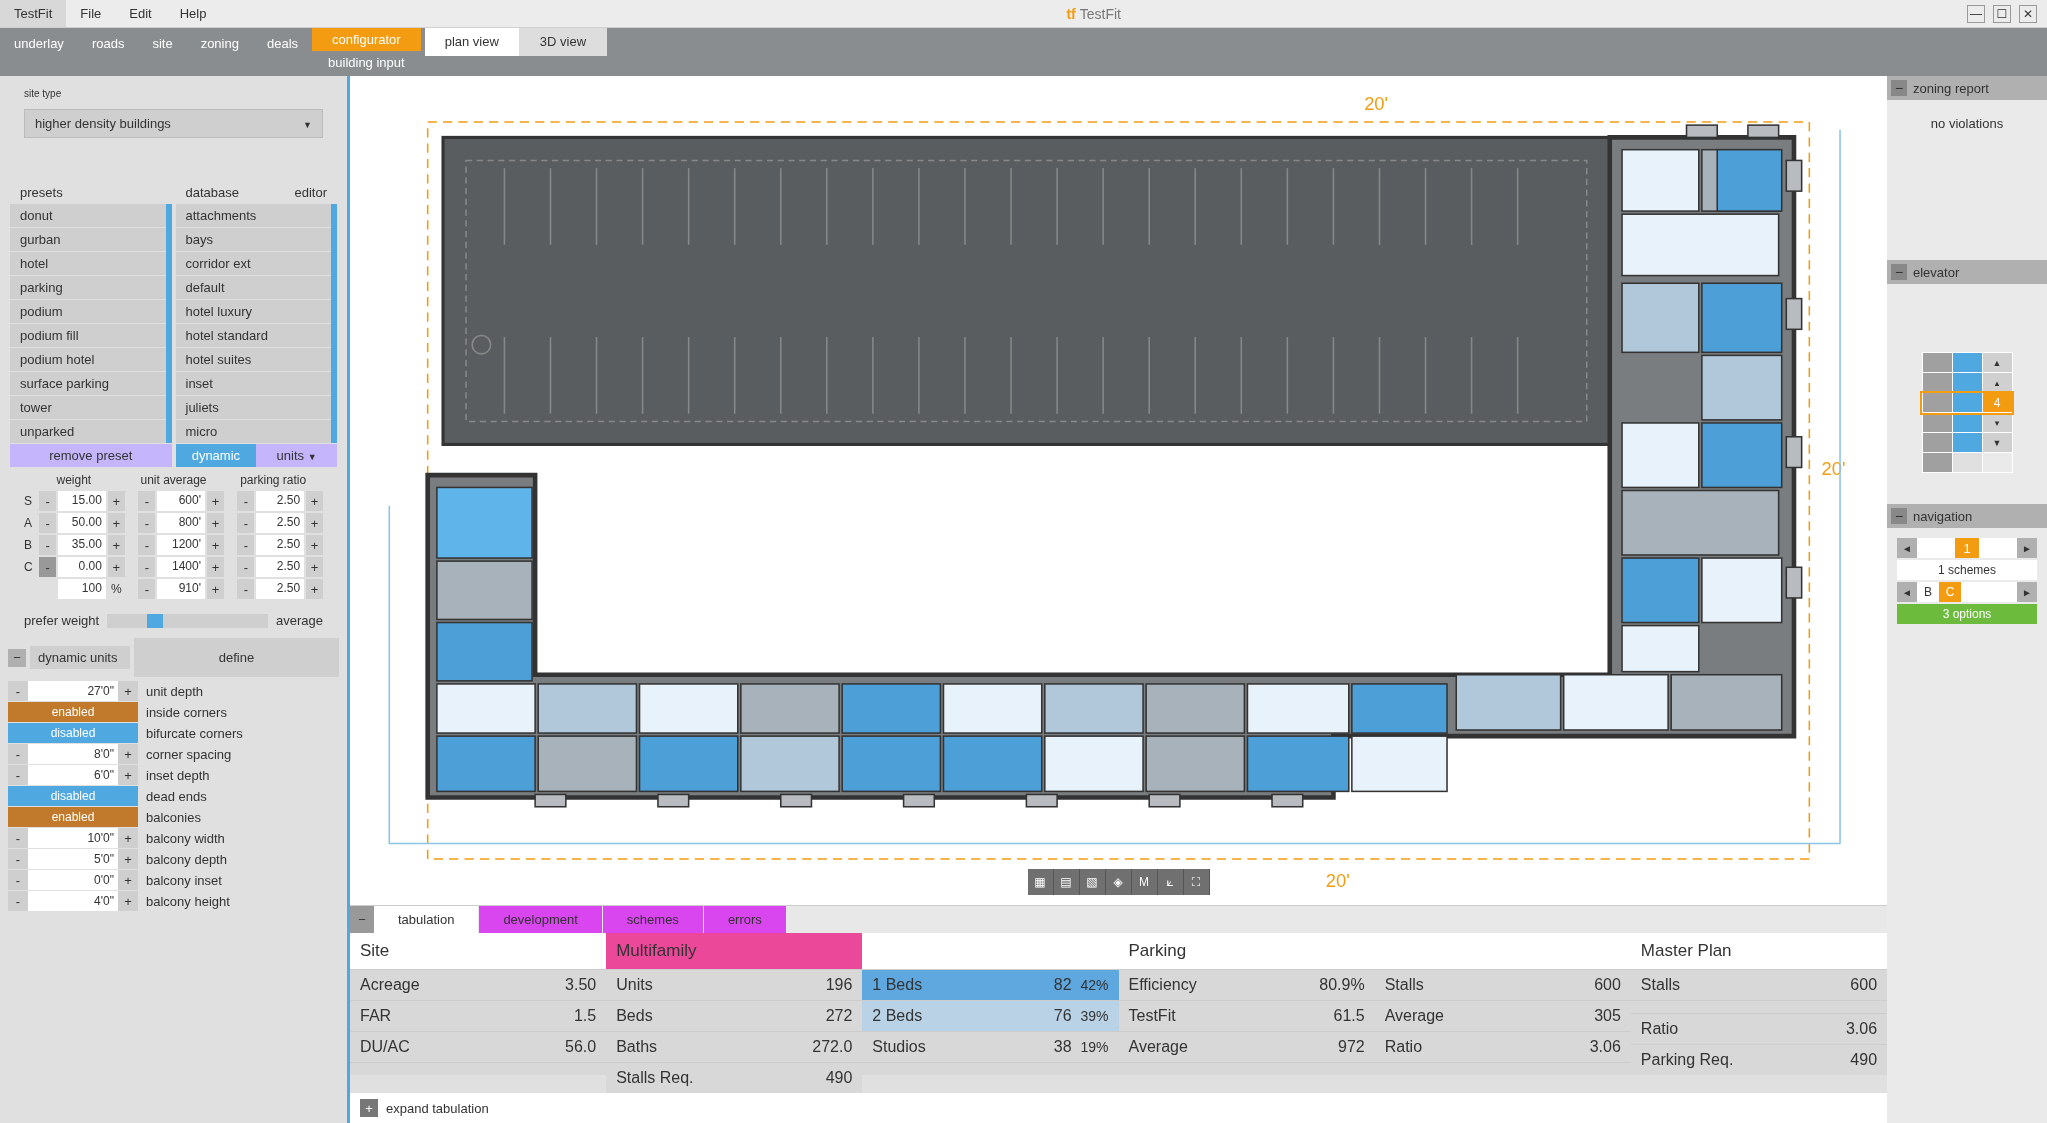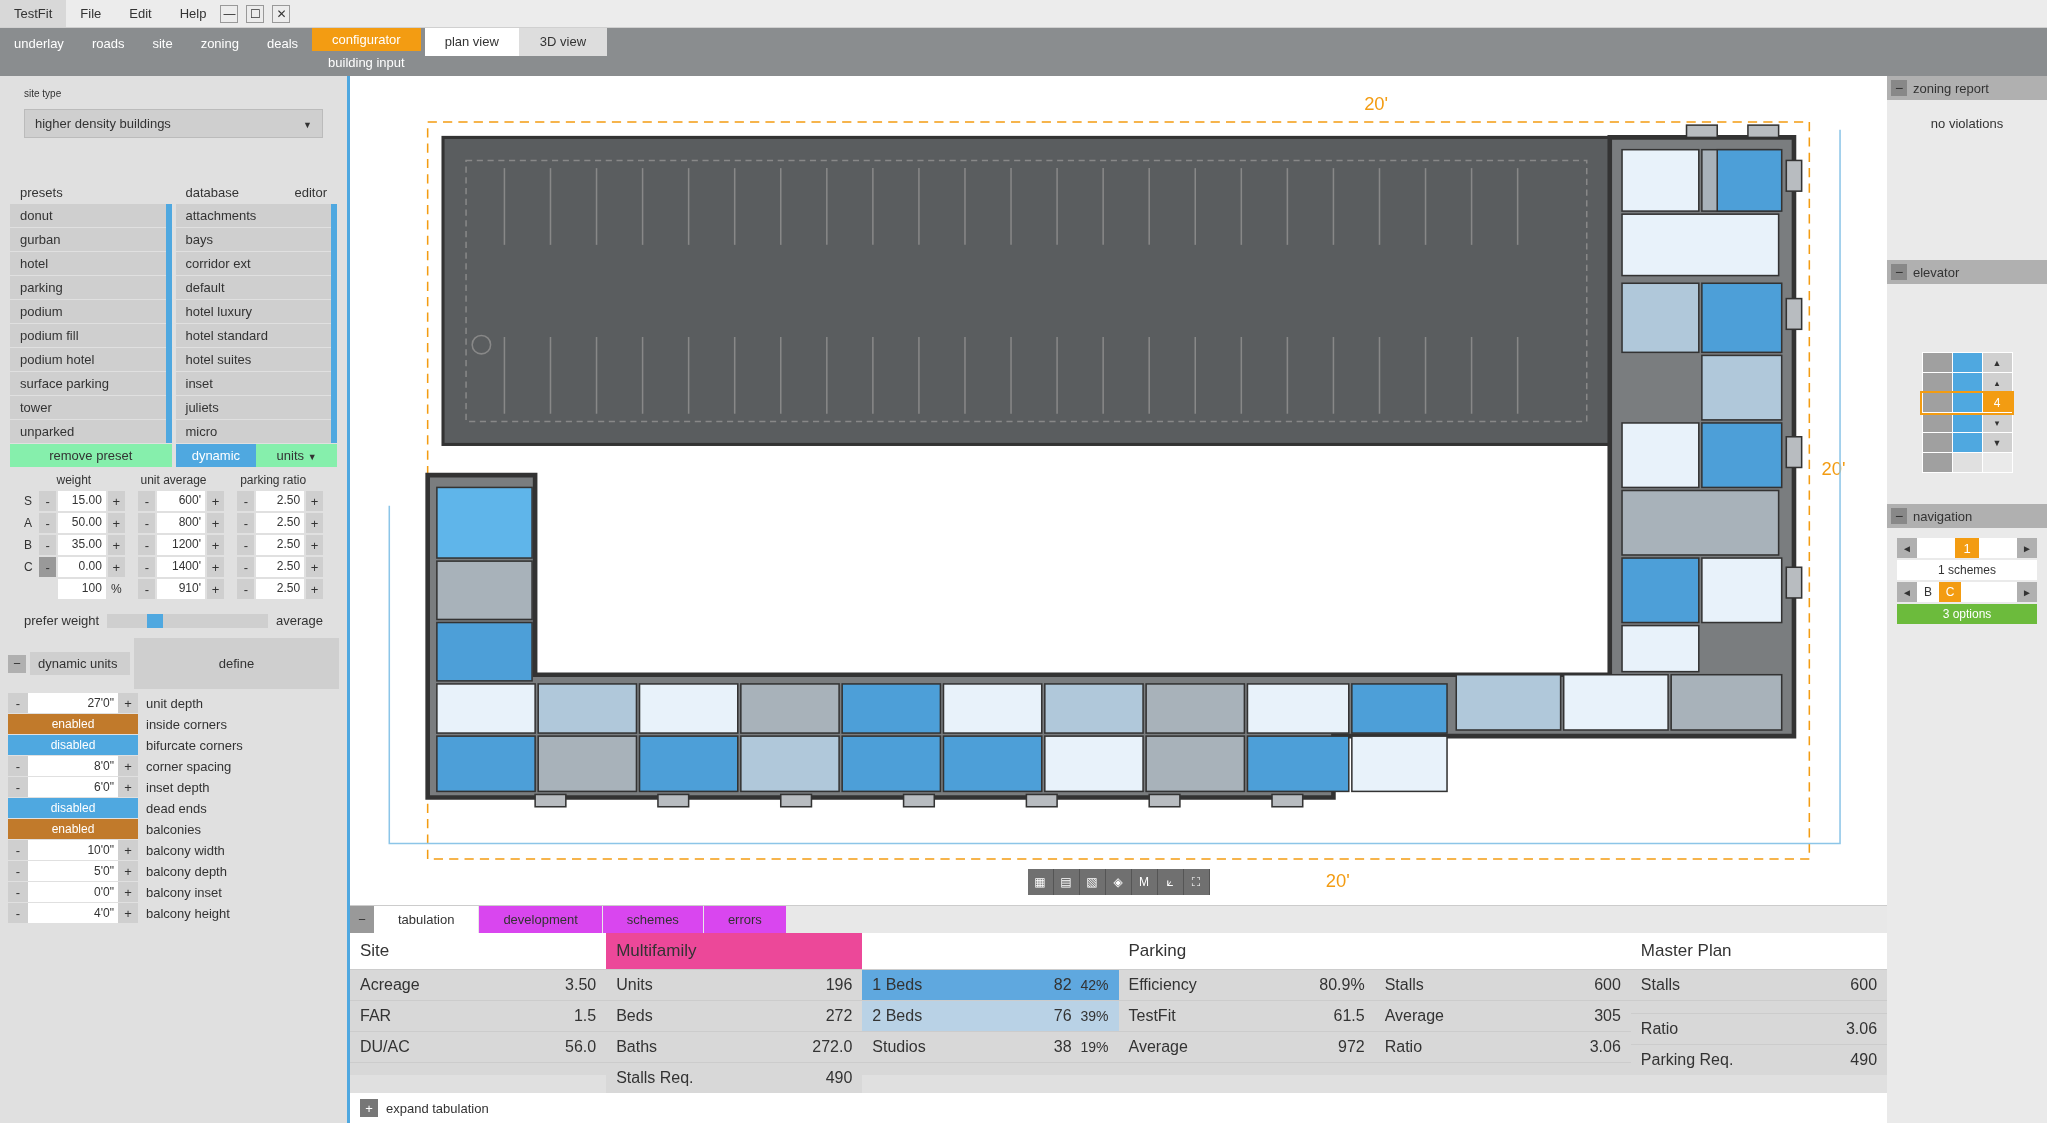--- a/index.html
+++ b/index.html
@@ -36,21 +36,21 @@
 .sidebar-label { padding: 6px 20px; font-size: 10px; }
 .dropdown { margin: 4px 20px 10px 20px; background: #cfcfcf; padding: 6px 10px; display: flex; justify-content: space-between; cursor: pointer; border: 1px solid #bbb; }
 .arrow-down::after { content: "▼"; font-size: 9px; }
 
 .lists-row { display: flex; gap: 4px; padding: 0 6px; margin-top: 43px; }
 .list-col { flex: 1; }
 .list-head { display: flex; justify-content: space-between; padding: 4px 10px; font-size: 13px; }
 .list-head span { cursor: pointer; }
 .list-items { border-right: 6px solid #4fa8e0; }
 .list-item { background: #cfcfcf; padding: 4px 10px; margin-bottom: 1px; cursor: pointer; }
-.list-foot { background: #86efac; padding: 4px 10px; text-align: center; cursor: pointer; }
+.list-foot { background: #c4b5fd; padding: 4px 10px; text-align: center; cursor: pointer; }
 .list-foot.blue { background: #4fa8e0; color: #fff; }
 .list-foot-row { display: flex; }
 .list-foot-row > * { flex: 1; }
 
 
 .params { padding: 6px 20px; }
 .params-head { display: flex; justify-content: space-between; font-size: 12px; margin-bottom: 4px; }
 .params-head span { flex: 1; text-align: center; }
 .param-row { display: flex; align-items: center; gap: 2px; margin-bottom: 2px; }
 .param-lbl { width: 14px; font-size: 12px; }
@@ -60,21 +60,21 @@
 .pm-unit { width: 18px; text-align: center; font-size: 12px; }
 
 .slider-row { display: flex; align-items: center; padding: 6px 20px; gap: 8px; }
 .slider { flex: 1; height: 14px; background: #cfcfcf; position: relative; }
 .slider-thumb { position: absolute; left: 40px; width: 16px; height: 14px; background: #4fa8e0; }
 
 
 .dyn-head { display: flex; align-items: center; padding: 4px; gap: 4px; }
 .dyn-head .minus { width: 18px; height: 18px; background: #b0b0b0; display: flex; align-items: center; justify-content: center; cursor: pointer; }
 .dyn-head .title { flex: 0 0 100px; background: #cfcfcf; padding: 4px 8px; }
-.dyn-head .define { flex: 1; background: #cfcfcf; padding: 18px 8px; text-align: center; cursor: pointer; }
+.dyn-head .define { flex: 1; background: #cfcfcf; padding: 12px 8px; text-align: center; cursor: pointer; }
 .dyn-row { display: flex; align-items: center; gap: 2px; padding: 0 4px; margin-bottom: 1px; }
 .dyn-row .ctrl { display: flex; flex: 0 0 130px; }
 .dyn-row .ctrl > * { height: 20px; display: flex; align-items: center; justify-content: center; }
 .dyn-row .ctrl .m { width: 20px; background: #cfcfcf; cursor: pointer; }
 .dyn-row .ctrl .v { flex: 1; background: #fff; justify-content: flex-end; padding-right: 4px; font-size: 12px; }
 .dyn-row .ctrl .p { width: 20px; background: #cfcfcf; cursor: pointer; }
 .dyn-row .ctrl .tag { flex: 1; color: #fff; font-size: 12px; cursor: pointer; }
 .dyn-row .ctrl .tag.enabled { background: #c17a2b; }
 .dyn-row .ctrl .tag.disabled { background: #4fa8e0; }
 .dyn-row .lbl { flex: 1; font-size: 13px; padding-left: 6px; }
@@ -133,20 +133,23 @@
 <body>
 
 <div class="app">
 
   <div class="titlebar">
     <div class="menubar">
       <span>TestFit</span>
       <span>File</span>
       <span>Edit</span>
       <span>Help</span>
+    </div>
+    <div class="title-center">
+      <b>tf</b><span>TestFit</span>
     </div>
     <div class="win-btns">
       <div class="win-btn">—</div>
       <div class="win-btn">☐</div>
       <div class="win-btn">✕</div>
     </div>
   </div>
 
   <div class="topbar">
     <div class="topbar-left">

